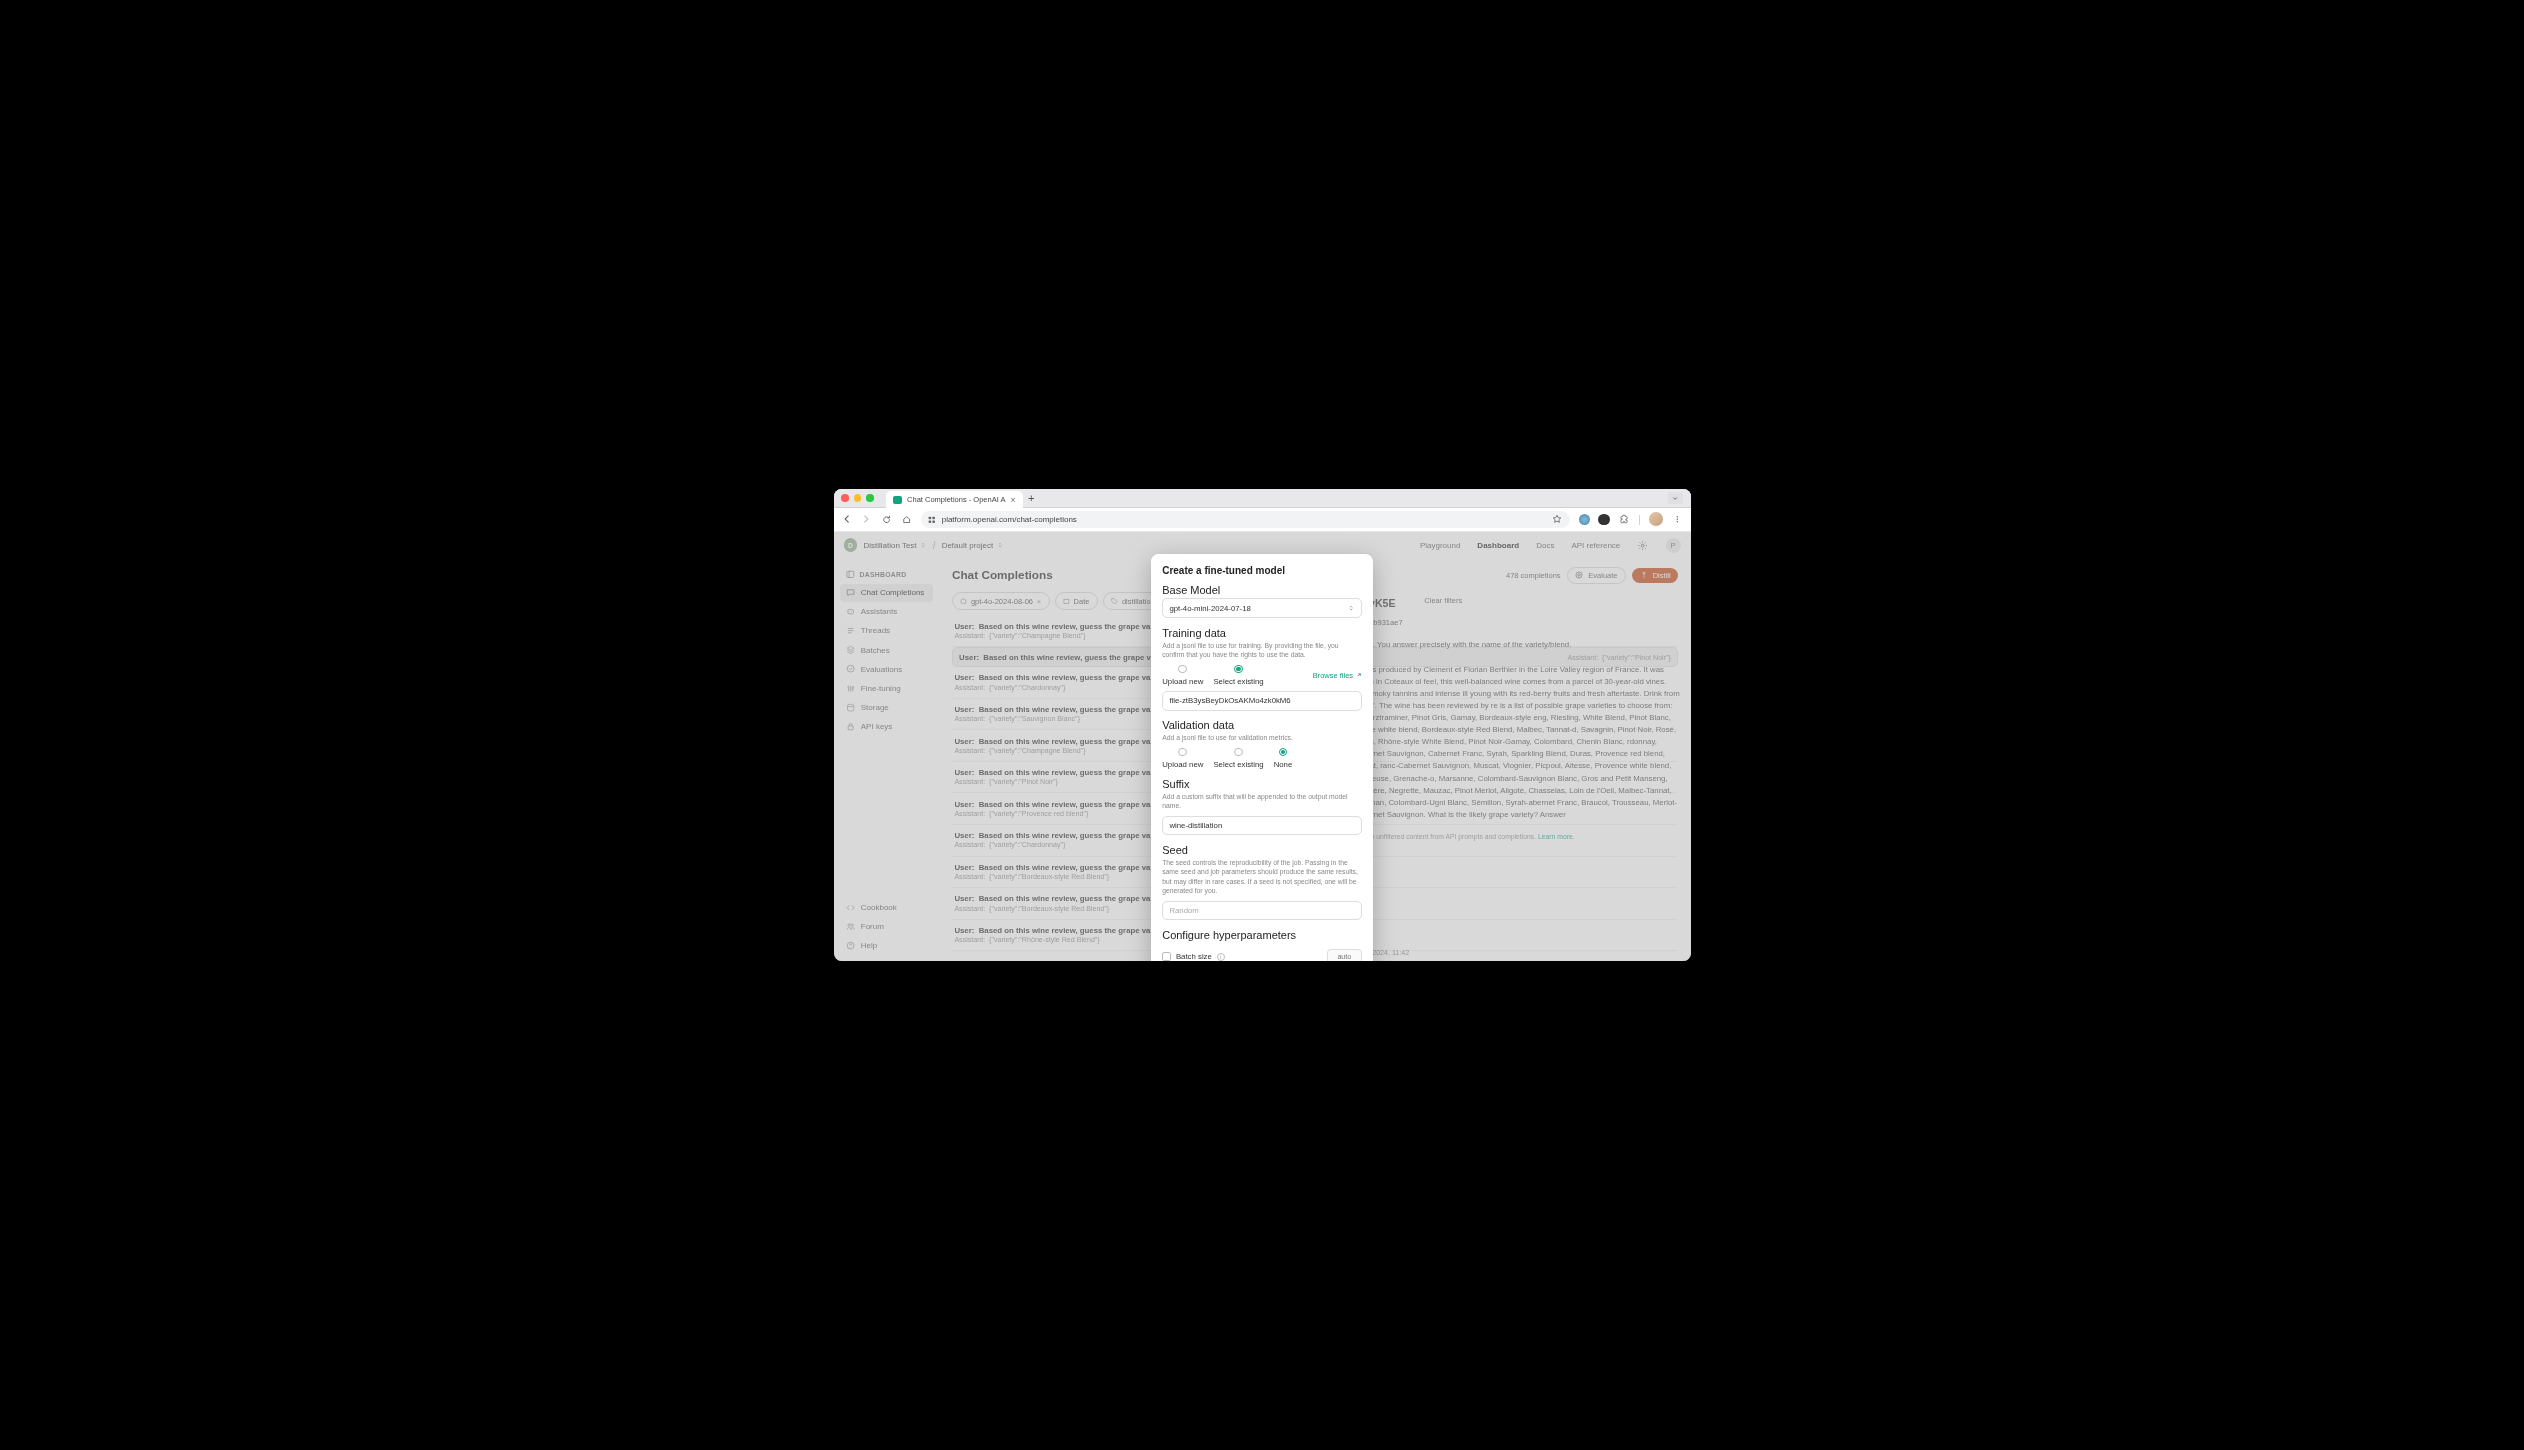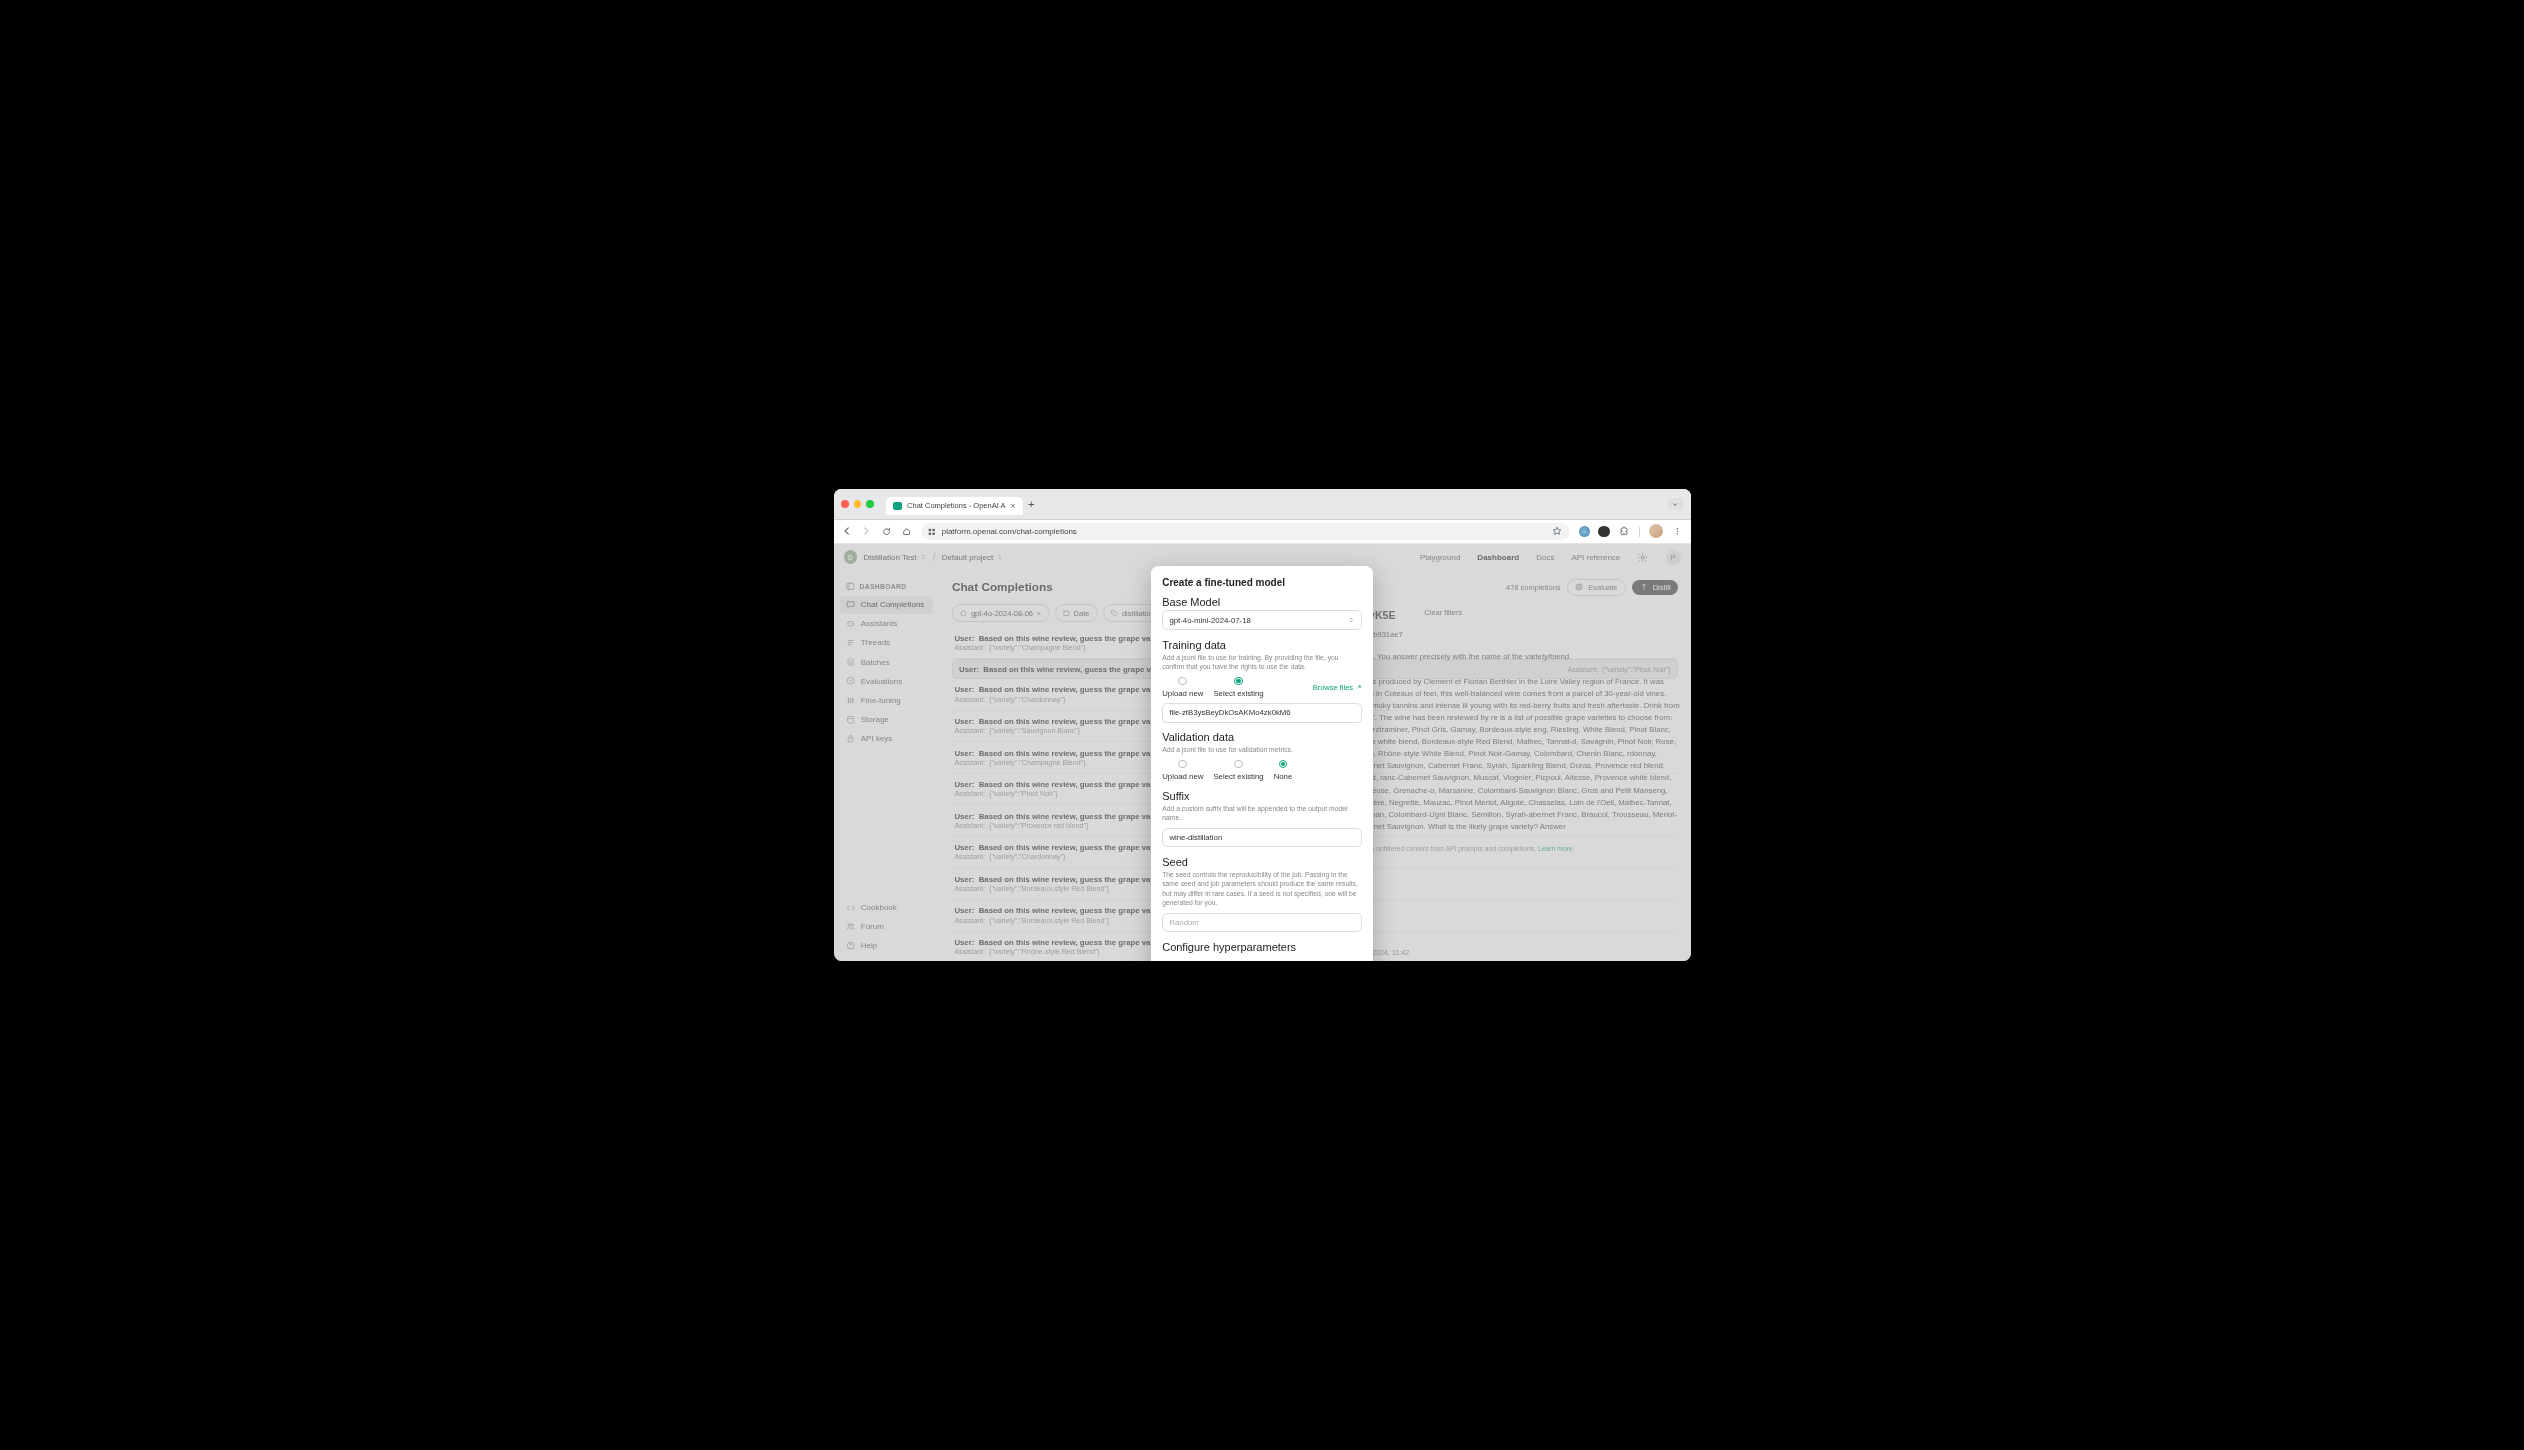--- a/index.html
+++ b/index.html
@@ -1,18 +1,18 @@
 <!DOCTYPE html>
 <html style="font-size:10px"><head>
 <meta charset="utf-8">
 <style>
 * { margin: 0; padding: 0; box-sizing: border-box; font-family: -apple-system, BlinkMacSystemFont, "Segoe UI", Helvetica, Arial, sans-serif; }
 body { background: #000; display: flex; align-items: center; justify-content: center; min-height: 100vh; padding: 12.4px; }
 .window { width: 857px; height: 472px; background: #fff; border-radius: 7.5px; overflow: hidden; box-shadow: 0 12.4px 37px rgba(0,0,0,0.5); position: relative; display: flex; flex-direction: column; }
-.titlebar { height: 31px; background: #e8e8ea; display: flex; align-items: center; padding: 0 7.5px; border-bottom: 0.6px solid #d0d0d0; }
+.titlebar { height: 19px; background: #e8e8ea; display: flex; align-items: center; padding: 0 7.5px; border-bottom: 0.6px solid #d0d0d0; }
 .traffic { display: flex; gap: 5px; }
 .traffic span { width: 7.5px; height: 7.5px; border-radius: 50%; display: block; }
 .tab { margin-left: 12.4px; background: #fff; border-radius: 5px 5px 0 0; padding: 3.7px 7.5px; display: flex; align-items: center; gap: 5px; font-size: 7.5px; color: #444; height: 18.6px; margin-top: 3.7px; }
 .favicon { width: 8.7px; height: 8.7px; background: #10a37f; border-radius: 1.9px; }
 .tab-close { color: #666; font-size: 8.7px; }
 .newtab { margin-left: 5px; color: #555; font-size: 11.2px; font-weight: 300; }
 .tabdrop { margin-left: auto; width: 15px; height: 12.4px; border-radius: 2.5px; background: #e0e0e2; display: flex; align-items: center; justify-content: center; color: #666; }
 .toolbar { height: 23.6px; background: #fff; border-bottom: 0.6px solid #e5e5e5; display: flex; align-items: center; padding: 0 7.5px; gap: 8.7px; }
 .tbtn { color: #5f6368; display: flex; align-items: center; justify-content: center; width: 11.2px; height: 11.2px; }
 .tbtn.disabled { color: #bbb; }
@@ -36,21 +36,21 @@
 .sbhead { font-size: 6.8px; font-weight: 600; letter-spacing: 0.3px; color: #666; padding: 3.7px 6.2px; display: flex; align-items: center; gap: 5px; }
 .sbitem { font-size: 8px; color: #555; padding: 4.3px 6.2px; border-radius: 3.7px; display: flex; align-items: center; gap: 5.6px; }
 .sbitem.active { background: #ececec; color: #111; font-weight: 500; }
 .sbicon { width: 9.3px; height: 9.3px; display: flex; align-items: center; justify-content: center; color: #888; }
 .sbspacer { flex: 1; }
 .main { flex: 1; padding: 35px 12.4px 12.4px 12.4px; overflow: hidden; position: relative; }
 .mhead { display: flex; align-items: center; justify-content: space-between; margin-bottom: 8.7px; }
 .mtitle { font-size: 11.8px; font-weight: 600; color: #222; }
 .mactions { display: flex; align-items: center; gap: 6.2px; font-size: 7.5px; color: #555; }
 .pillbtn { border: 0.6px solid #d5d5d5; border-radius: 10px; padding: 3.1px 7.5px; display: flex; align-items: center; gap: 5px; }
-.distill { background: #404040; color: #fff; border: none; }
+.distill { background: #c2410c; color: #fff; border: none; }
 .filters { display: flex; gap: 5px; margin-bottom: 6.2px; flex-wrap: wrap; }
 .fchip { border: 0.6px solid #d5d5d5; border-radius: 10px; padding: 3.1px 7.5px; font-size: 7.5px; color: #444; display: flex; align-items: center; gap: 3.7px; background: #fff; }
 .fchip .x { color: #888; }
 .clearf { font-size: 7.5px; color: #555; padding: 3.1px 6.2px; }
 .rows { }
 .row { padding: 6.2px 2.5px; border-bottom: 0.6px solid #eee; }
 .row.sel { background: #ececec; }
 .rtitle { font-size: 7.8px; color: #222; white-space: nowrap; overflow: hidden; text-overflow: ellipsis; }
 .rtitle b { font-weight: 700; }
 .rsub { font-size: 7.1px; color: #888; margin-top: 1.2px; }

